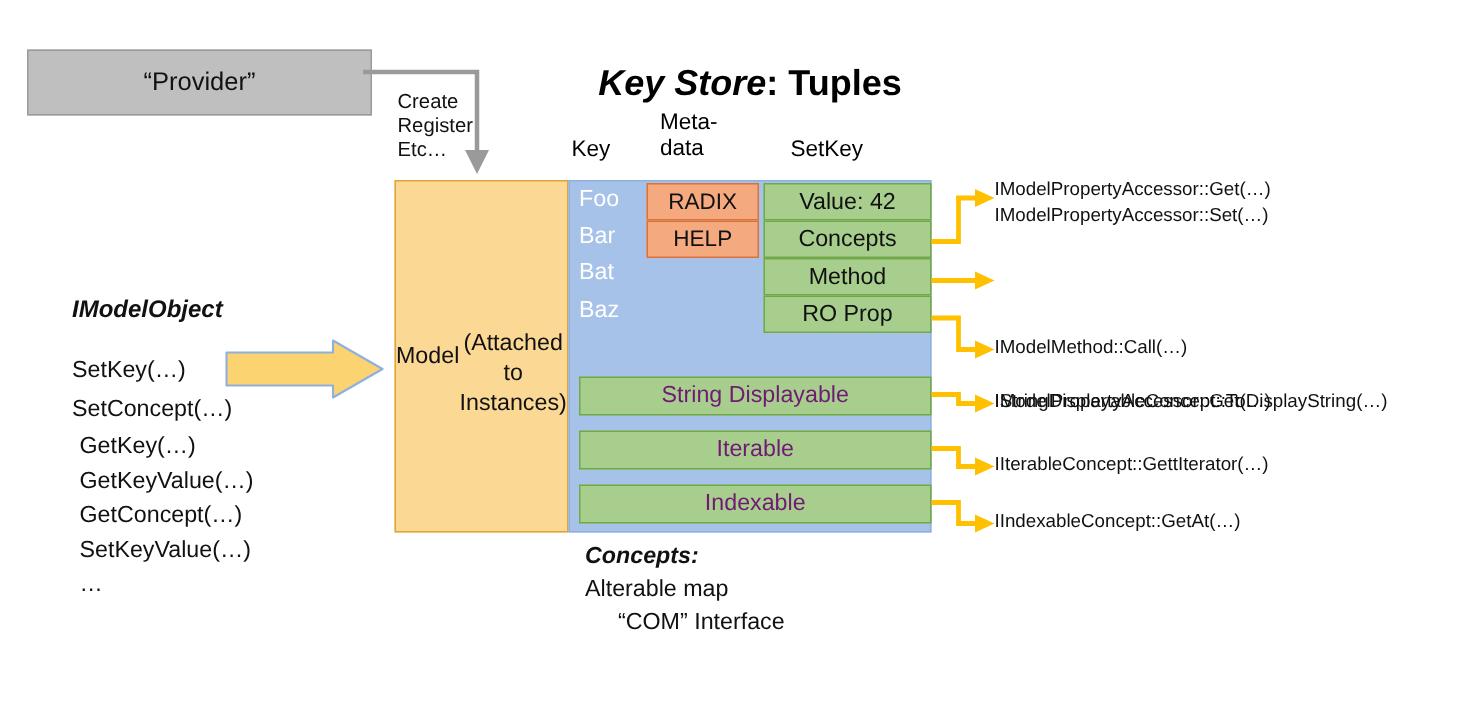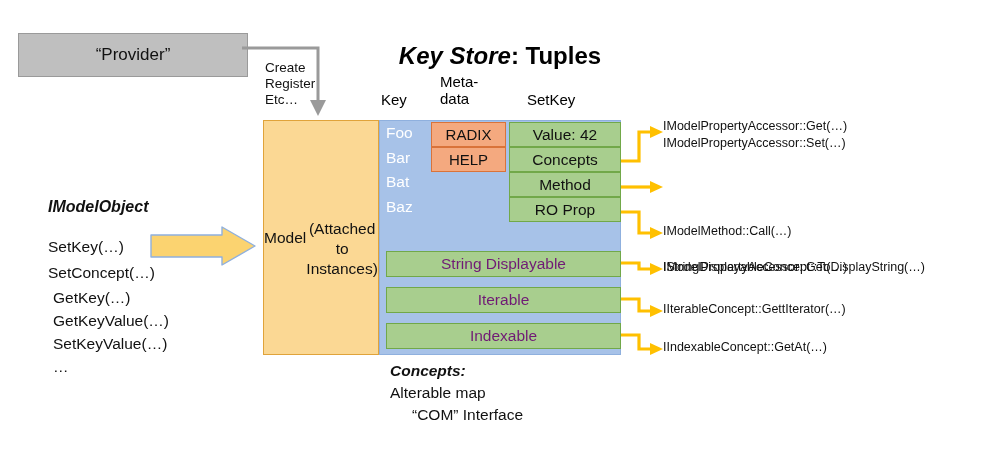--- a/index.html
+++ b/index.html
@@ -244,20 +244,21 @@
   <div>Alterable map</div>
   <div class="indent1">“COM” Interface</div>
 </div>
 
 <div class="abs" id="imodelobject-title">IModelObject</div>
 <div class="abs" id="imodelobject-list">
   <div>SetKey(…)</div>
   <div>SetConcept(…)</div>
   <div class="grp2">GetKey(…)</div>
   <div class="grp2">GetKeyValue(…)</div>
+  <div class="grp2">GetConcept(…)</div>
   <div class="grp2">SetKeyValue(…)</div>
   <div class="grp2">…</div>
 </div>
 
 <svg class="abs" id="big-arrow" viewBox="0 0 106 40" width="106" height="40">
   <path d="M 1 9 L 72 9 L 72 1 L 105 20 L 72 39 L 72 31 L 1 31 Z" fill="#FBD370" stroke="#8FB0DE" stroke-width="1.4" stroke-linejoin="round"></path>
 </svg>
 
 <svg class="abs" id="connector-layer" viewBox="0 0 988 470" width="988" height="470">
 

